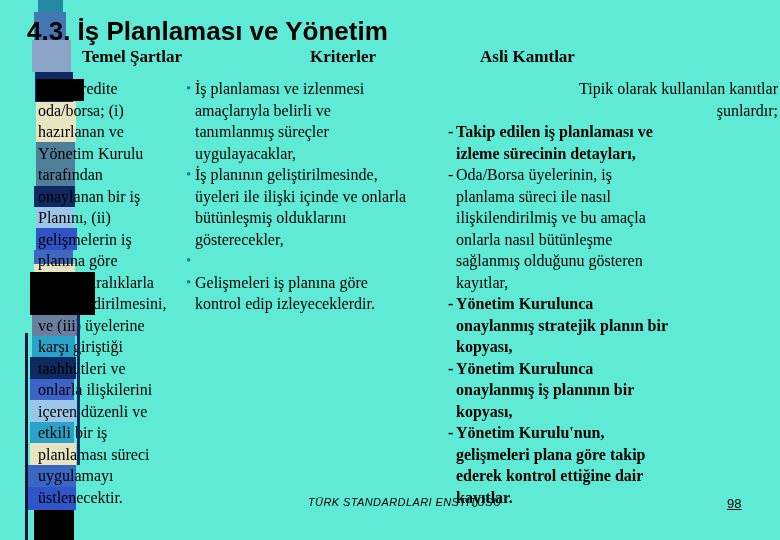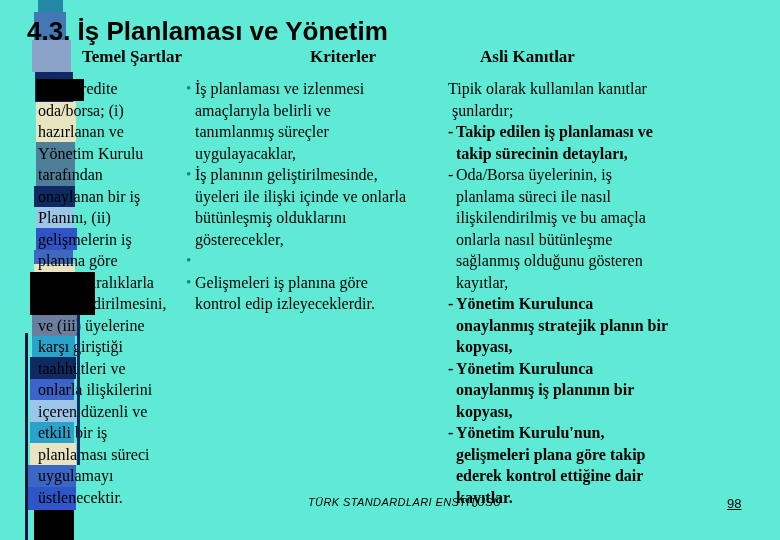--- a/index.html
+++ b/index.html
@@ -27,21 +27,21 @@
   #hdr-mid{left:278px}
   #hdr-right{left:448px}
   
   .textcol{position:absolute;top:78px;z-index:2;font-size:16px;line-height:21.5px;}
   #col-left{left:38px;width:170px;white-space:pre-line;}
   #col-mid{left:186px;width:300px;}
   #col-right{left:448px;width:330px;}
   .bullet-item{display:flex;}
   .bullet-marker{flex:none;width:9px;font-size:15px;}
   .bullet-text{white-space:pre-line;}
-  .intro{white-space:pre-line;}
+  .intro{white-space:pre-line;text-align:right;}
   .dash-item{display:flex;}
   .dash-item.bold{font-weight:bold;}
   .dash-marker{flex:none;width:8px;}
   .dash-text{white-space:pre-line;}
   
   .footer-org{
     position:absolute;left:308px;top:496px;z-index:1;
     font-family:"Liberation Sans",sans-serif;font-size:11px;letter-spacing:.4px;white-space:nowrap;font-style:italic;
   }
   .footer-page{
@@ -130,21 +130,21 @@
       </div>
     </div>
 
   <div class="textcol" id="col-right">
     <div class="intro">Tipik olarak kullanılan kanıtlar
 &nbsp;şunlardır;</div>
     <div id="col-right-items">
         <div class="dash-item bold">
           <span class="dash-marker">-</span>
           <span class="dash-text">Takip edilen iş planlaması ve
-takip sürecinin detayları,</span>
+izleme sürecinin detayları,</span>
         </div>
         <div class="dash-item">
           <span class="dash-marker">-</span>
           <span class="dash-text">Oda/Borsa üyelerinin, iş
 planlama süreci ile nasıl
 ilişkilendirilmiş ve bu amaçla
 onlarla nasıl bütünleşme
 sağlanmış olduğunu gösteren
 kayıtlar,</span>
         </div>

